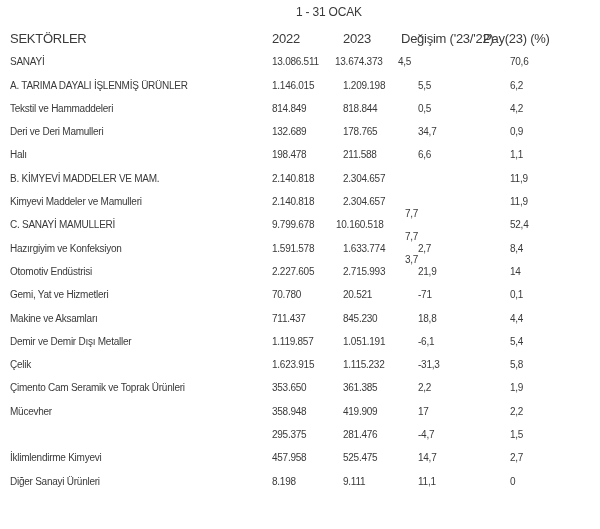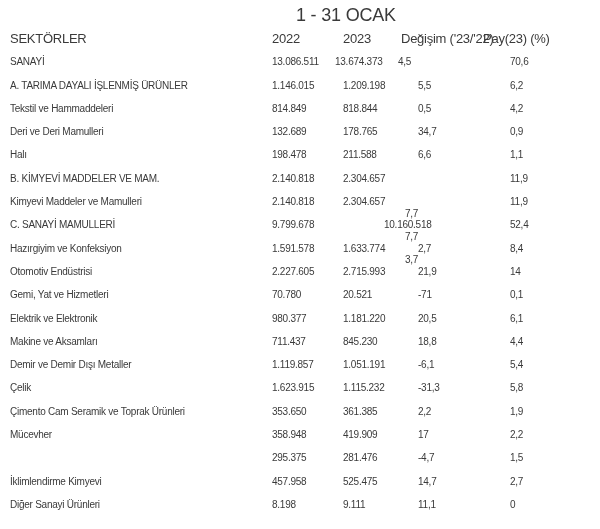--- a/index.html
+++ b/index.html
@@ -1,33 +1,33 @@
 <!DOCTYPE html>
 <html><head>
   <meta charset="utf-8">
   <style>
     html, body { margin: 0; padding: 0; background: #ffffff; }
     body { width: 600px; height: 529px; overflow: hidden; position: relative;
            font-family: "Liberation Sans", "DejaVu Sans", sans-serif; color: #3a3a3a; }
-    .period { position: absolute; left: 296px; top: 5px; font-size: 18px; letter-spacing: -0.2px; }
+    .period { position: absolute; left: 296px; top: 5px; font-size: 12px; letter-spacing: -0.2px; }
     .table { position: absolute; left: 0; top: 27px; width: 600px; }
     .row { position: relative; height: 23.3px; font-size: 10px; line-height: 23.3px; white-space: nowrap; letter-spacing: -0.25px; }
     .row span { position: absolute; top: 0; }
     .c-name { left: 10px; }
     .c-y22 { left: 272px; }
     .c-y23 { left: 343px; }
     .c-chg { left: 418px; text-align: center; }
     .c-pay { left: 510px; }
     .hdr .c-chg { left: 401px; }
     .hdr .c-pay { left: 483px; }
     .hdr { font-size: 13px; }
     .tight-y23 { left: 335px !important; }
     .tight-chg { left: 398px !important; }
     .tight-chg2 { left: 405px !important; margin-top: 35px; }
-    .tight-y23b { left: 336px !important; margin-left: 48px; }
+    .tight-y23b { left: 336px !important; }
   </style>
 </head>
 <body>
 
 <div class="period">1 - 31 OCAK</div>
 
 <div class="table">
   <div class="row hdr">
     <span class="c-name">SEKTÖRLER</span>
     <span class="c-y22">2022</span>
@@ -107,27 +107,20 @@
         <span class="c-pay">14</span>
       </div>
       <div class="row">
         <span class="c-name">Gemi, Yat ve Hizmetleri</span>
         <span class="c-y22">70.780</span>
         <span class="c-y23">20.521</span>
         <span class="c-chg">-71</span>
         <span class="c-pay">0,1</span>
       </div>
       <div class="row">
-        <span class="c-name">Elektrik ve Elektronik</span>
-        <span class="c-y22">980.377</span>
-        <span class="c-y23">1.181.220</span>
-        <span class="c-chg">20,5</span>
-        <span class="c-pay">6,1</span>
-      </div>
-      <div class="row">
         <span class="c-name">Makine ve Aksamları</span>
         <span class="c-y22">711.437</span>
         <span class="c-y23">845.230</span>
         <span class="c-chg">18,8</span>
         <span class="c-pay">4,4</span>
       </div>
       <div class="row">
         <span class="c-name">Demir ve Demir Dışı Metaller</span>
         <span class="c-y22">1.119.857</span>
         <span class="c-y23">1.051.191</span>

